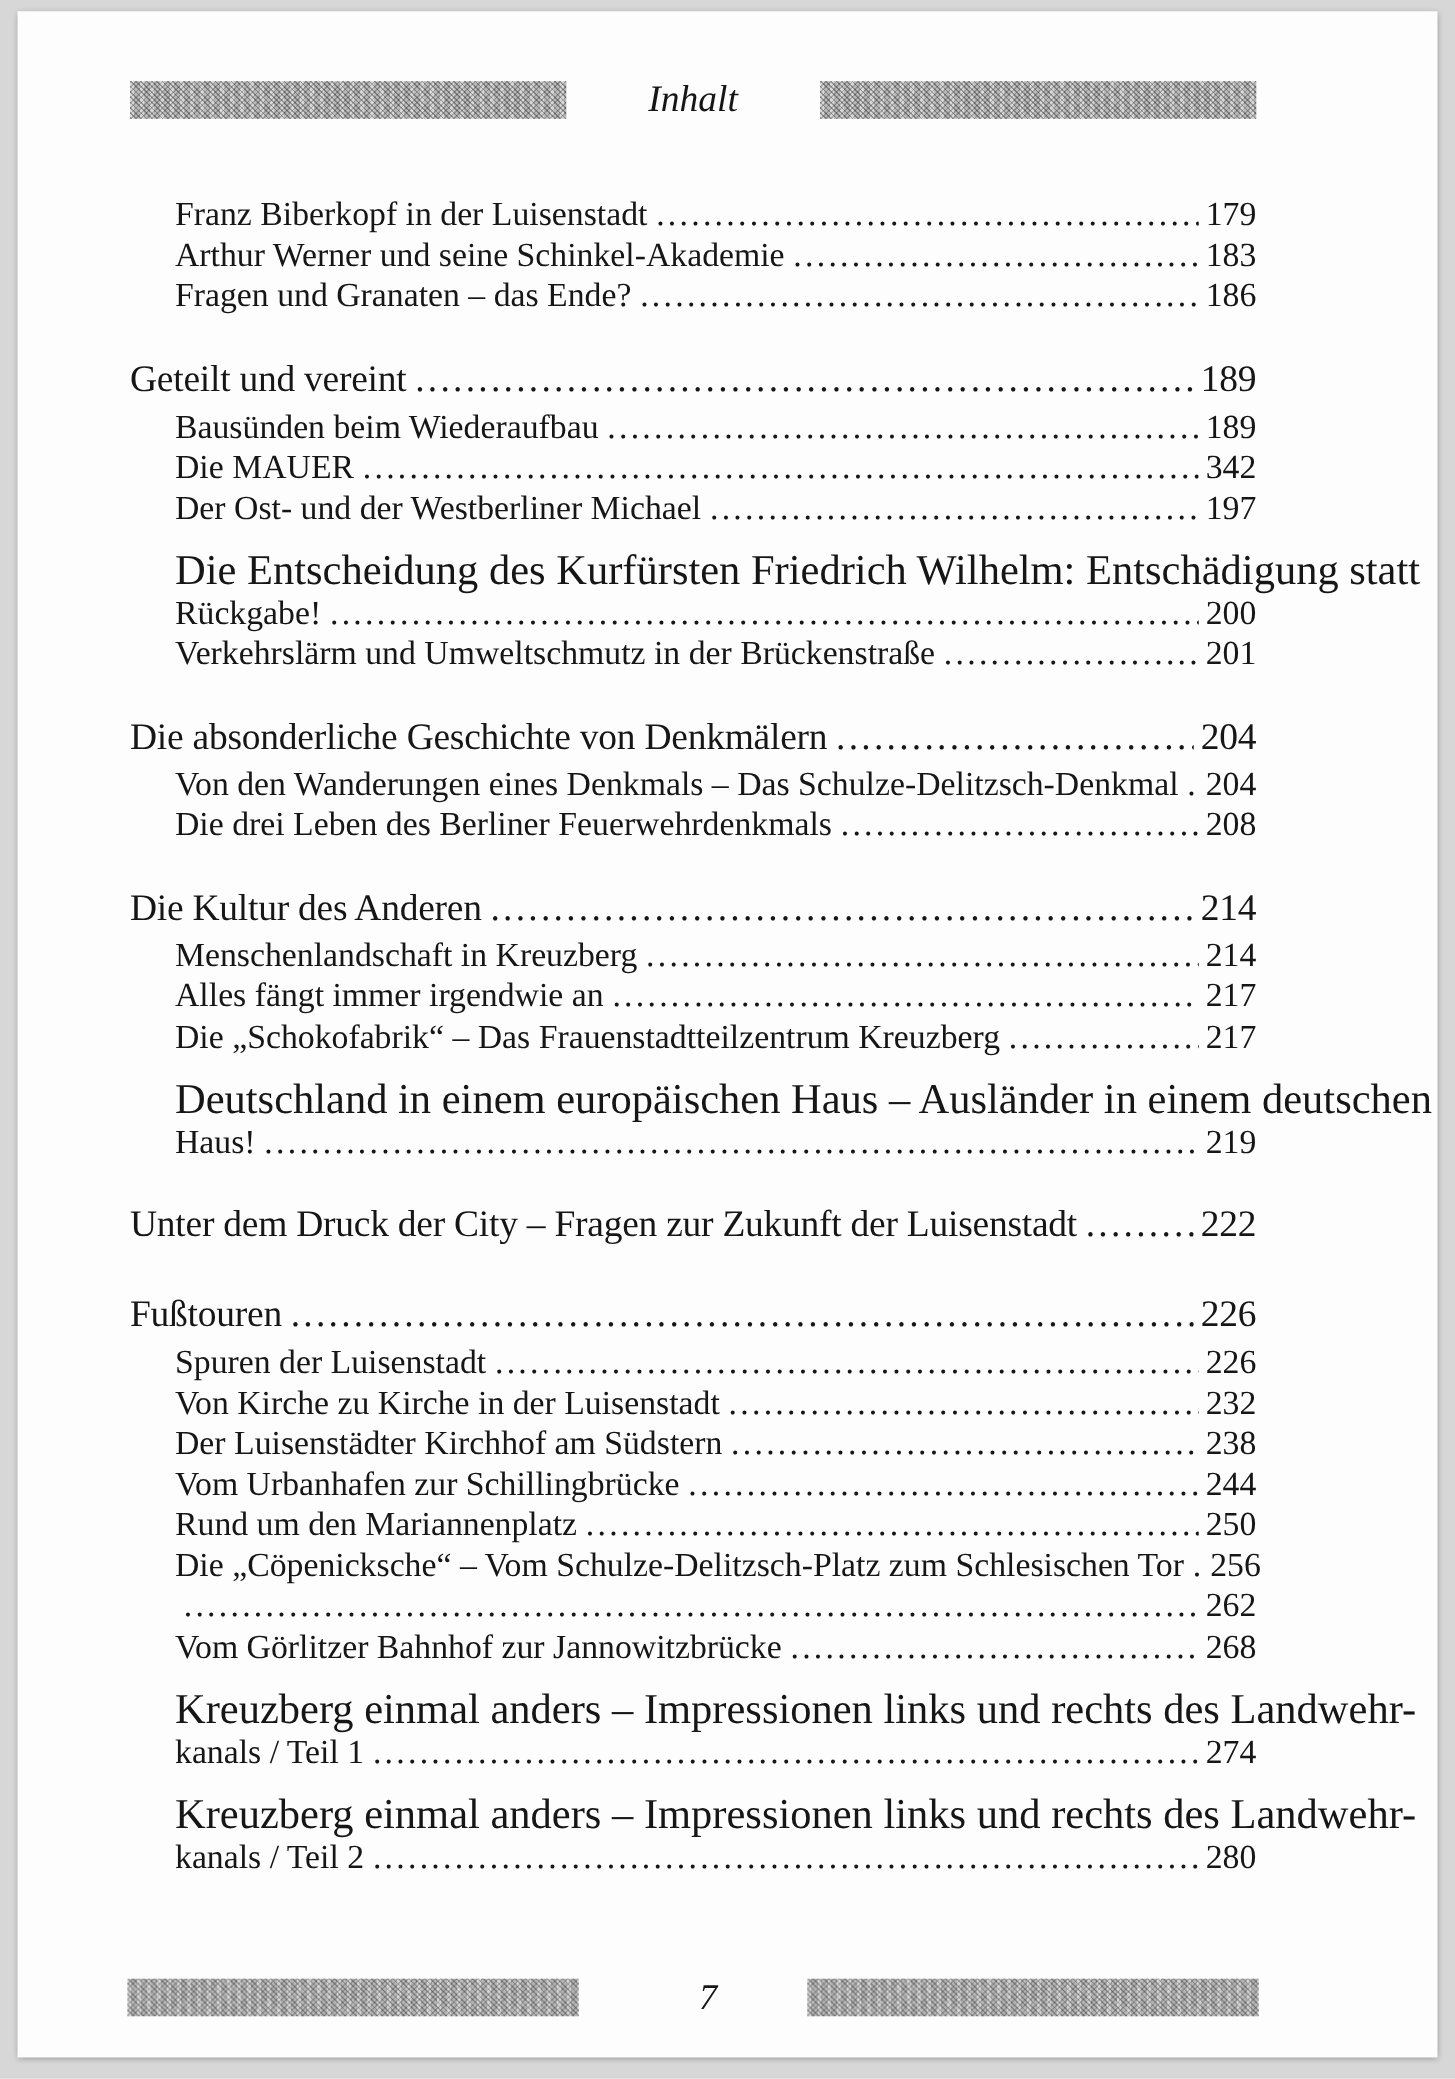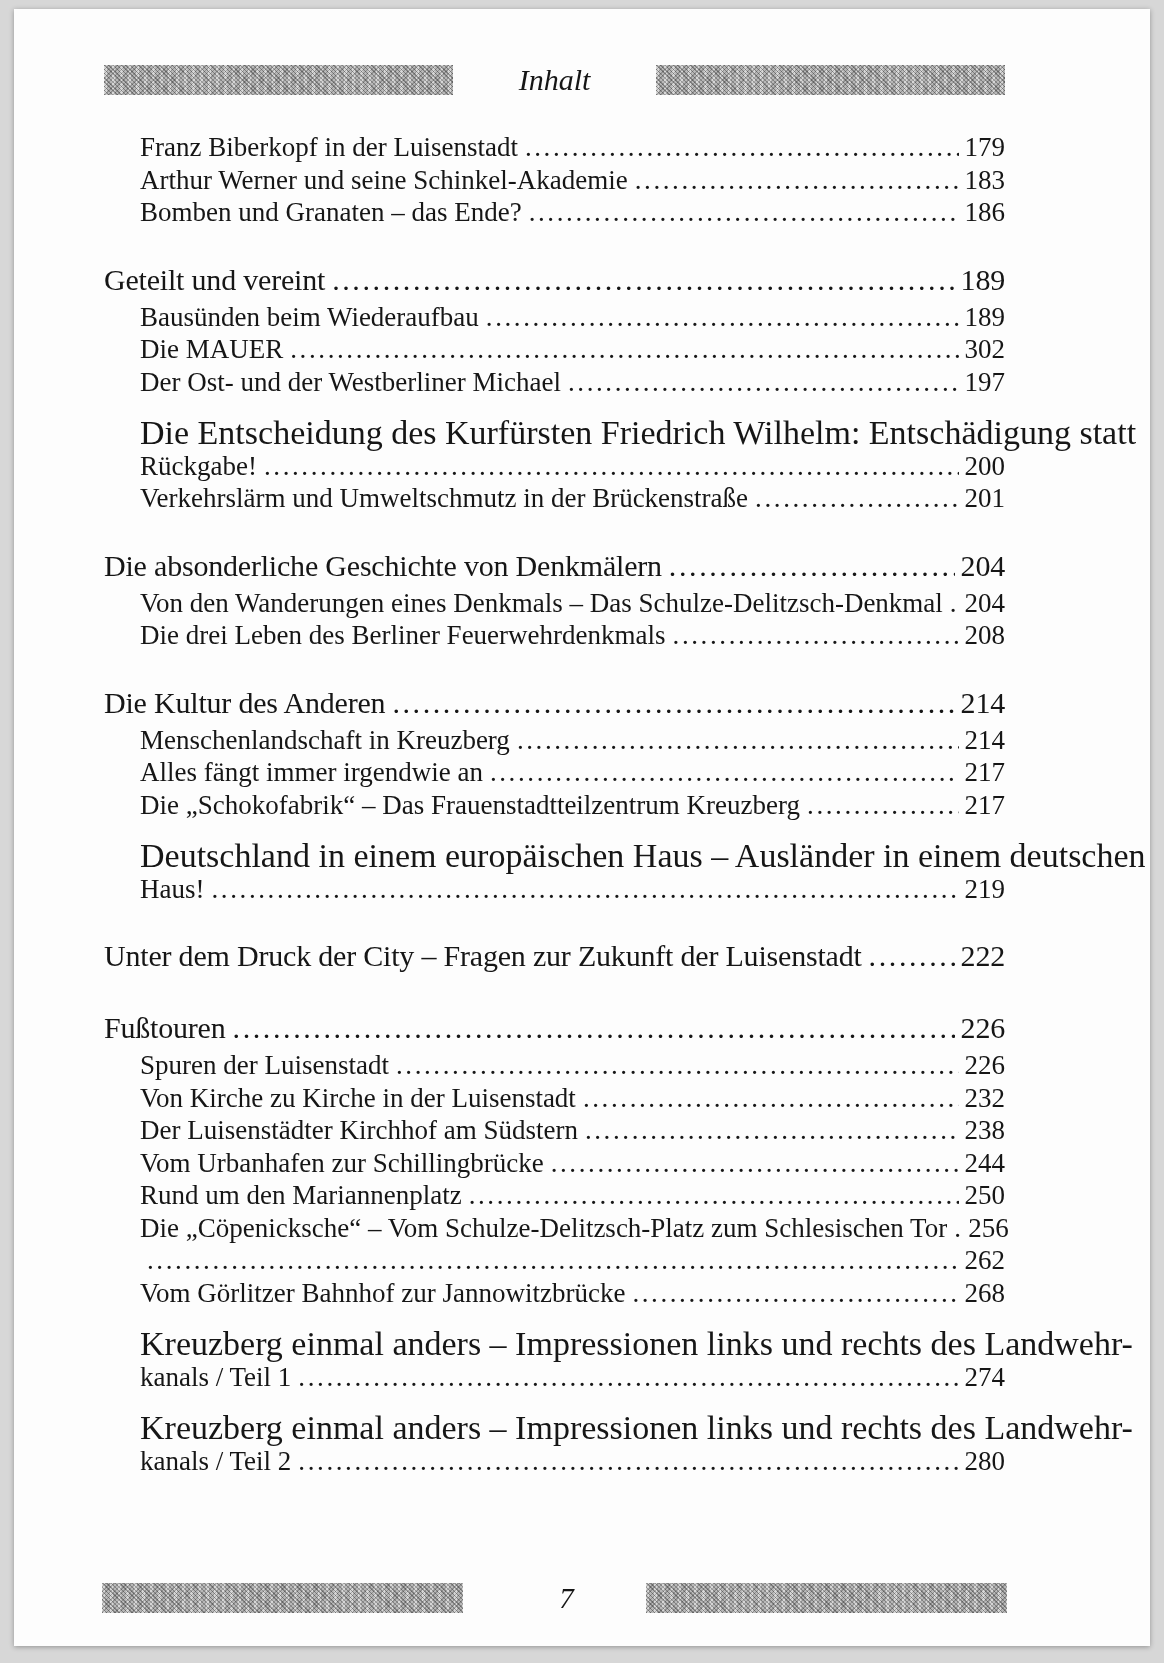--- a/index.html
+++ b/index.html
@@ -16,21 +16,21 @@
     left: 14px; top: 9px;
     width: 1136px; height: 1637px;
     background: #fdfdfd;
     box-shadow: 0 1px 5px rgba(0,0,0,.32);
   }
   .content {
     position: absolute;
     left: 90px; top: 56px;
     width: 901px;
   }
-  .pagehead { display: flex; align-items: center; margin-bottom: 36px; }
+  .pagehead { display: flex; align-items: center; margin-bottom: 60px; }
   .hatch {
     height: 30px; flex: 1 1 auto;
     background-color: #c6c6c6;
     background-image:
       repeating-linear-gradient(45deg,  rgba(0,0,0,.30) 0 1px, rgba(255,255,255,0) 1px 3px),
       repeating-linear-gradient(-45deg, rgba(0,0,0,.22) 0 1px, rgba(255,255,255,0) 1px 3px),
       repeating-linear-gradient(90deg,  rgba(255,255,255,.30) 0 3px, rgba(0,0,0,.07) 3px 8px);
   }
   .head-title {
     font-style: italic;
@@ -88,41 +88,41 @@
         <span class="t">Franz Biberkopf in der Luisenstadt</span>
         <span class="leader"></span>
         <span class="pg">179</span>
       </div>
       <div class="row item">
         <span class="t">Arthur Werner und seine Schinkel-Akademie</span>
         <span class="leader"></span>
         <span class="pg">183</span>
       </div>
       <div class="row item">
-        <span class="t">Bomben und Granaten – das Ende?</span>
+        <span class="t">Fragen und Granaten – das Ende?</span>
         <span class="leader"></span>
         <span class="pg">186</span>
       </div>
     </div>
 
     <div>
       <div class="row heading">
         <span class="t">Geteilt und vereint</span>
         <span class="leader"></span>
         <span class="pg">189</span>
       </div>
       <div class="row item">
         <span class="t">Bausünden beim Wiederaufbau</span>
         <span class="leader"></span>
         <span class="pg">189</span>
       </div>
       <div class="row item">
         <span class="t">Die MAUER</span>
         <span class="leader"></span>
-        <span class="pg">302</span>
+        <span class="pg">342</span>
       </div>
       <div class="row item">
         <span class="t">Der Ost- und der Westberliner Michael</span>
         <span class="leader"></span>
         <span class="pg">197</span>
       </div>
       <div class="wrapline">Die Entscheidung des Kurfürsten Friedrich Wilhelm: Entschädigung statt</div>
       <div class="row item">
         <span class="t">Rückgabe!</span>
         <span class="leader"></span>

